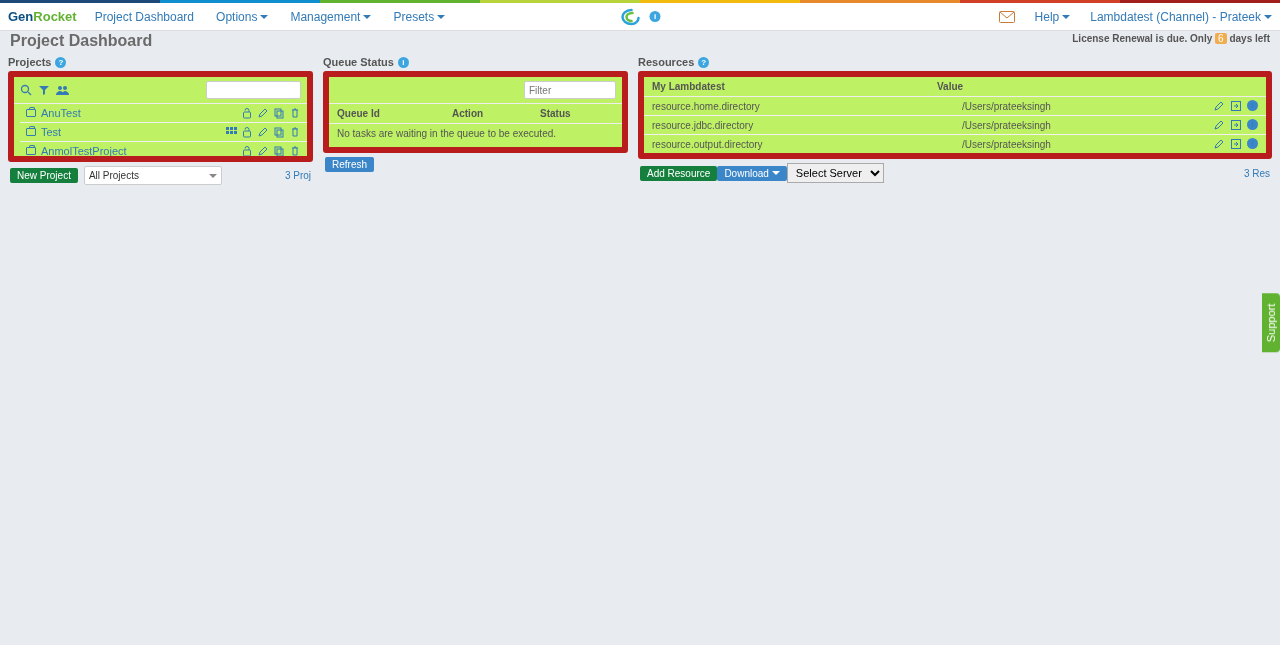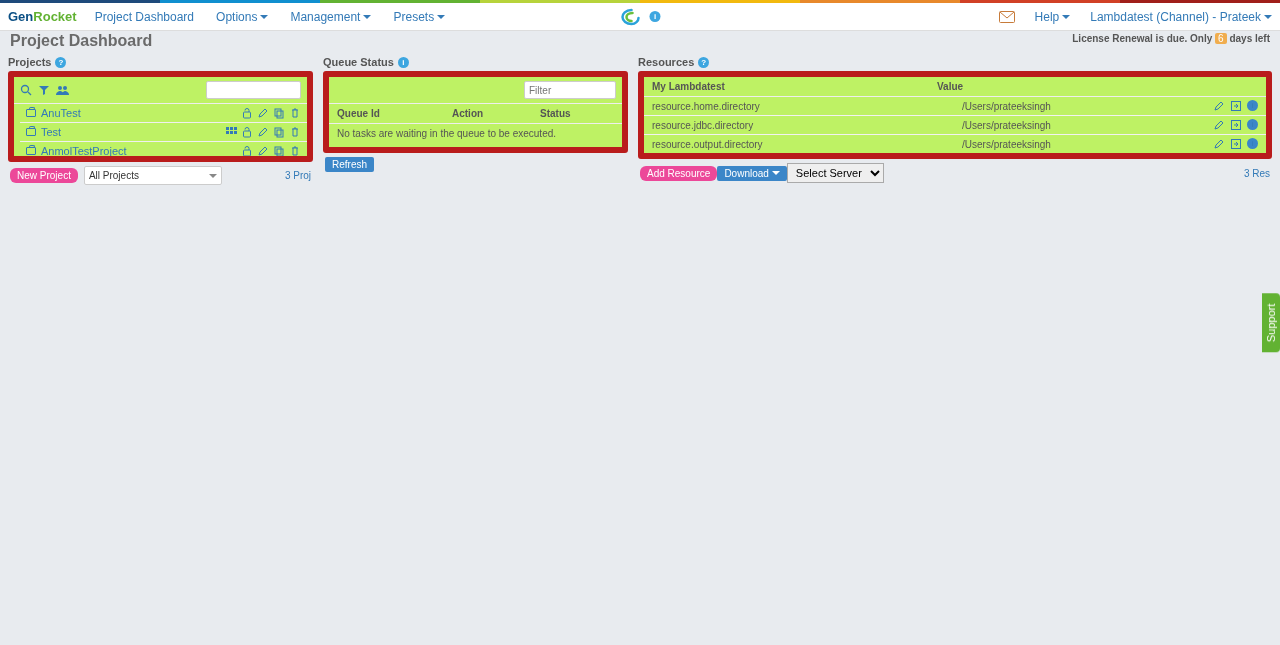--- a/index.html
+++ b/index.html
@@ -49,21 +49,21 @@
   .proj-list { max-height: 52px; overflow-y: auto; }
   .proj-row { display: flex; align-items: center; padding: 3px 6px; border-bottom: 1px solid #f0f0f0; margin-left: 6px; }
   .proj-row:last-child { border-bottom: none; }
   .proj-name { color: #337ab7; cursor: pointer; display: flex; align-items: center; gap: 5px; flex: 1; }
   .bag-icon { width: 10px; height: 8px; border: 1px solid #337ab7; border-radius: 1px; position: relative; }
   .bag-icon::before { content: ''; position: absolute; top: -3px; left: 2px; width: 4px; height: 2px; border: 1px solid #337ab7; border-bottom: none; border-radius: 2px 2px 0 0; }
   .proj-actions { display: flex; gap: 4px; color: #337ab7; font-size: 10px; }
   .proj-actions span { cursor: pointer; }
   .proj-footer { display: flex; align-items: center; padding: 4px 2px 0; gap: 6px; }
   .btn { border: none; border-radius: 2px; color: #fff; padding: 2px 7px; font-size: 10px; cursor: pointer; }
-  .btn-green { background: #ec4899; border-radius: 6px; }
+  .btn-green { background: #15803d; }
   .btn-blue  { background: #3b86c8; }
   .select { border: 1px solid #ccc; background: #fff; height: 19px; font-size: 10px; padding: 0 4px; border-radius: 2px; display: flex; align-items: center; justify-content: space-between; cursor: pointer; }
   .proj-footer .select { width: 138px; }
   .select .tri { border-top-color: #888; }
   .proj-count { margin-left: auto; font-size: 10px; color: #337ab7; }
 
   
   .queue-header { display: flex; justify-content: flex-end; padding: 4px 6px; }
   .filter-input { width: 92px; height: 18px; border: 1px solid #ccc; border-radius: 2px; font-size: 10px; padding: 0 4px; }
   .queue-th { display: flex; padding: 4px 8px; font-size: 10px; font-weight: bold; color: #555; border-top: 1px solid #eee; border-bottom: 1px solid #eee; }

